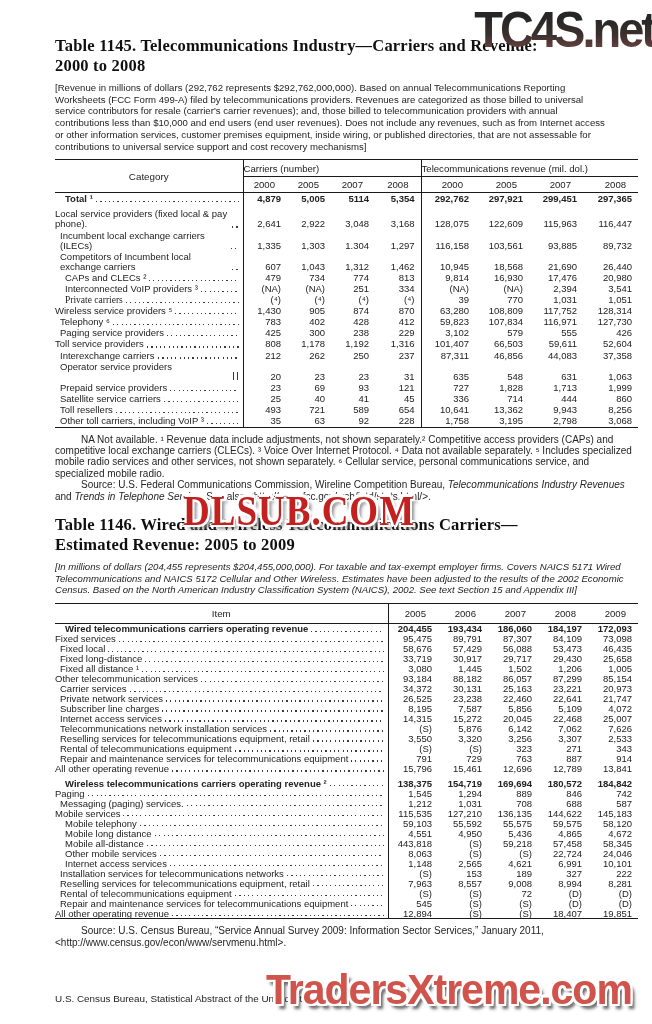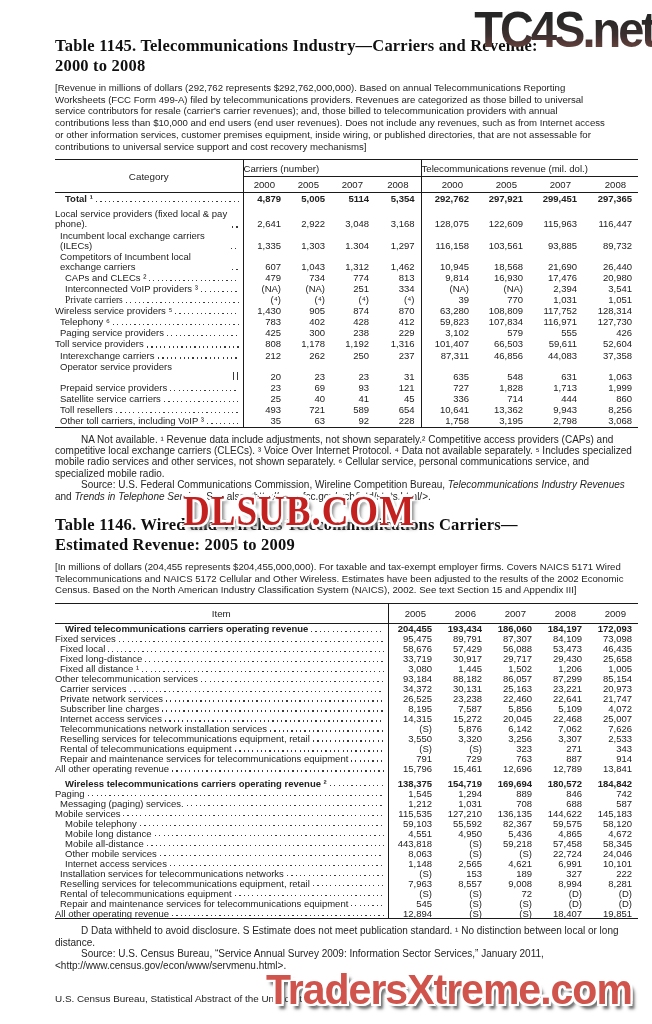--- a/index.html
+++ b/index.html
@@ -14,21 +14,21 @@
   
   .tbl-title {
     font-family:"Liberation Serif", serif; font-weight:bold; color:#101010;
     font-size:16.5px; line-height:19.5px; letter-spacing:0.2px; margin-bottom:7px;
   }
   
   .intro {
     font-size:9.6px; line-height:11.7px; color:#242424; margin-bottom:7px; text-align:left;
   }
   .intro.w1 { width:558px; }
-  .intro.w2 { width:578px; }
+  .intro.w2 { width:578px;font-style:italic; }
 
   
   table { border-collapse:collapse; table-layout:fixed; width:583px;
           border-top:1.5px solid #1a1a1a; border-bottom:1.8px solid #1a1a1a;
           margin-bottom:6px; }
   th, td { font-weight:normal; color:#222; }
   th.cat { text-align:center; vertical-align:middle; font-size:9.8px;
            border-bottom:1.6px solid #1a1a1a; }
   th.group { text-align:left; font-size:9.6px; padding:2.5px 0 2px 0;
              border-bottom:1px solid #1a1a1a; }
@@ -742,21 +742,21 @@
 
             <tr>
               <td>
                 <div class="lbl-wrap" style="padding-left: 10px;">
                   <span class="lbl">Mobile telephony</span>
                   <span class="dots"></span>
                 </div>
               </td>
               <td class="num vl">59,103</td>
               <td class="num">55,592</td>
-              <td class="num">82,367</td>
+              <td class="num">55,575</td>
               <td class="num">59,575</td>
               <td class="num">58,120</td>
             </tr>
 
             <tr>
               <td>
                 <div class="lbl-wrap" style="padding-left: 10px;">
                   <span class="lbl">Mobile long distance</span>
                   <span class="dots"></span>
                 </div>
@@ -877,21 +877,20 @@
               <td class="num vl">12,894</td>
               <td class="num">(S)</td>
               <td class="num">(S)</td>
               <td class="num">18,407</td>
               <td class="num">19,851</td>
             </tr>
           </tbody>
       </table>
 
       <div class="fn-block">
-        <div class="fn">D Data withheld to avoid disclosure. S Estimate does not meet publication standard. ¹ No distinction between local or long distance.</div>
         <div class="src">Source: U.S. Census Bureau,  “Service Annual Survey 2009: Information Sector Services,” January 2011, &lt;http://www.census.gov/econ/www/servmenu.html&gt;.</div>
       </div>
     </div>
   </div>
 
   <div class="footer-credit">U.S. Census Bureau, Statistical Abstract of the United States: 2012</div>
 
 </div>
 
 </body></html>

